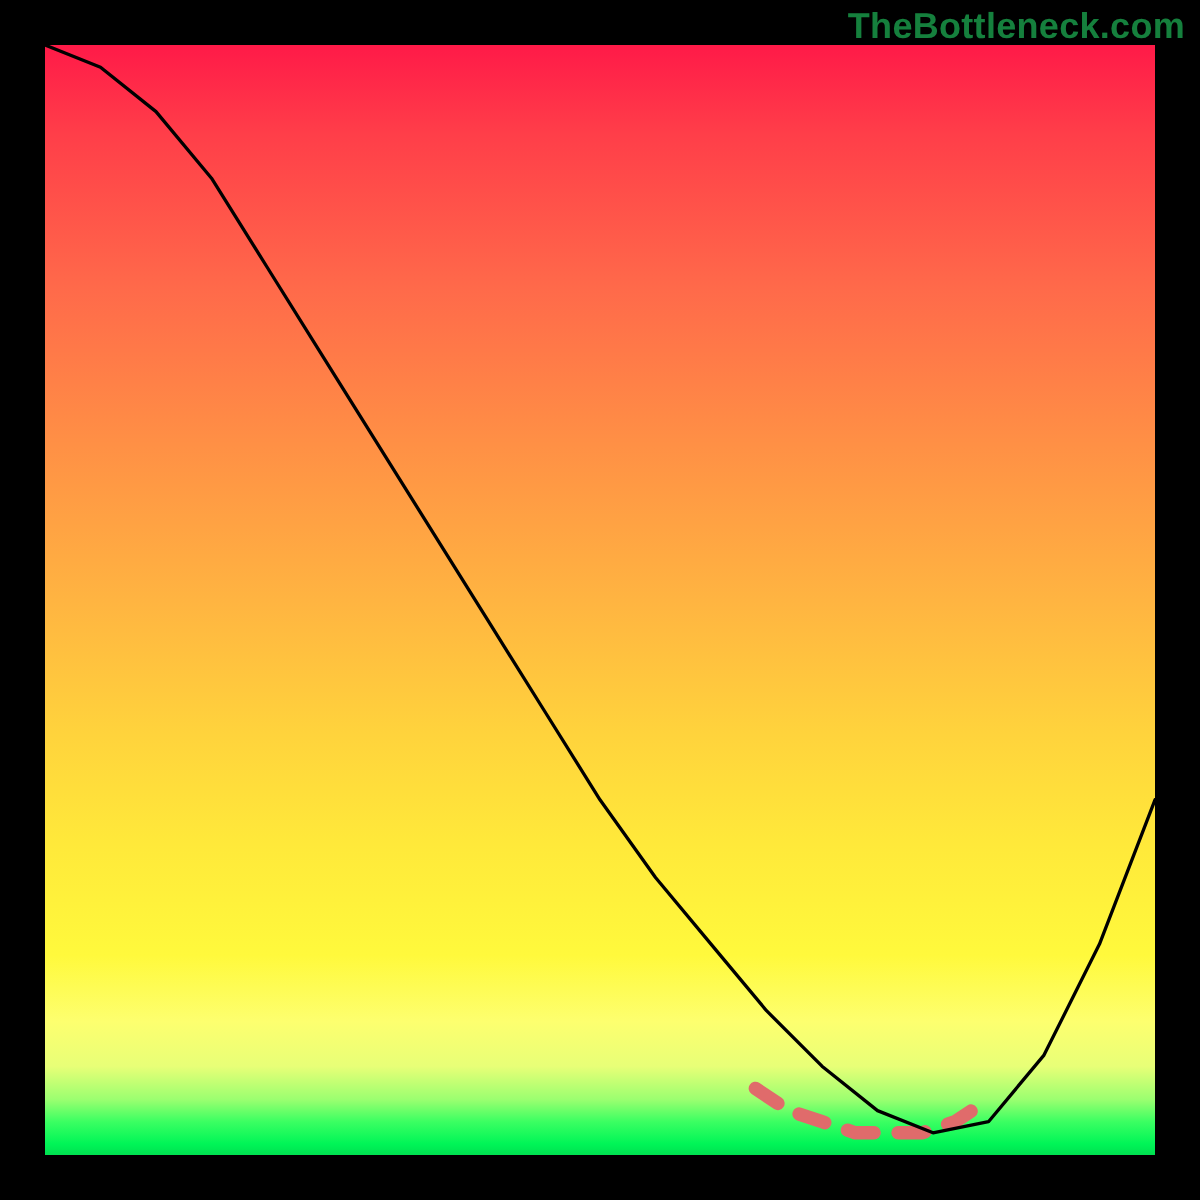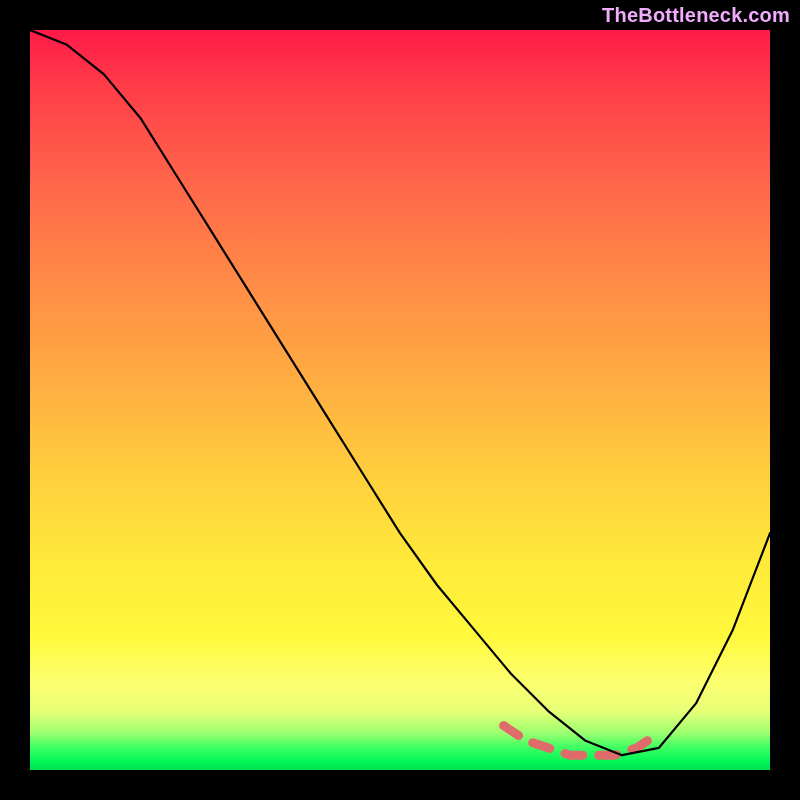--- a/index.html
+++ b/index.html
@@ -10,22 +10,22 @@
     width: 800px;
     height: 800px;
     background: #000;
     position: relative;
   }
 
   .watermark {
     position: absolute;
     top: 4px;
     right: 10px;
-    color: #f0abfc;
-    font-size: 20px;
+    color: #15803d;
+    font-size: 24px;
     font-weight: 600;
     letter-spacing: 0.2px;
     z-index: 10;
   }
 
   .plot {
     position: absolute;
     left: 30px;
     top: 30px;
     width: 740px;

